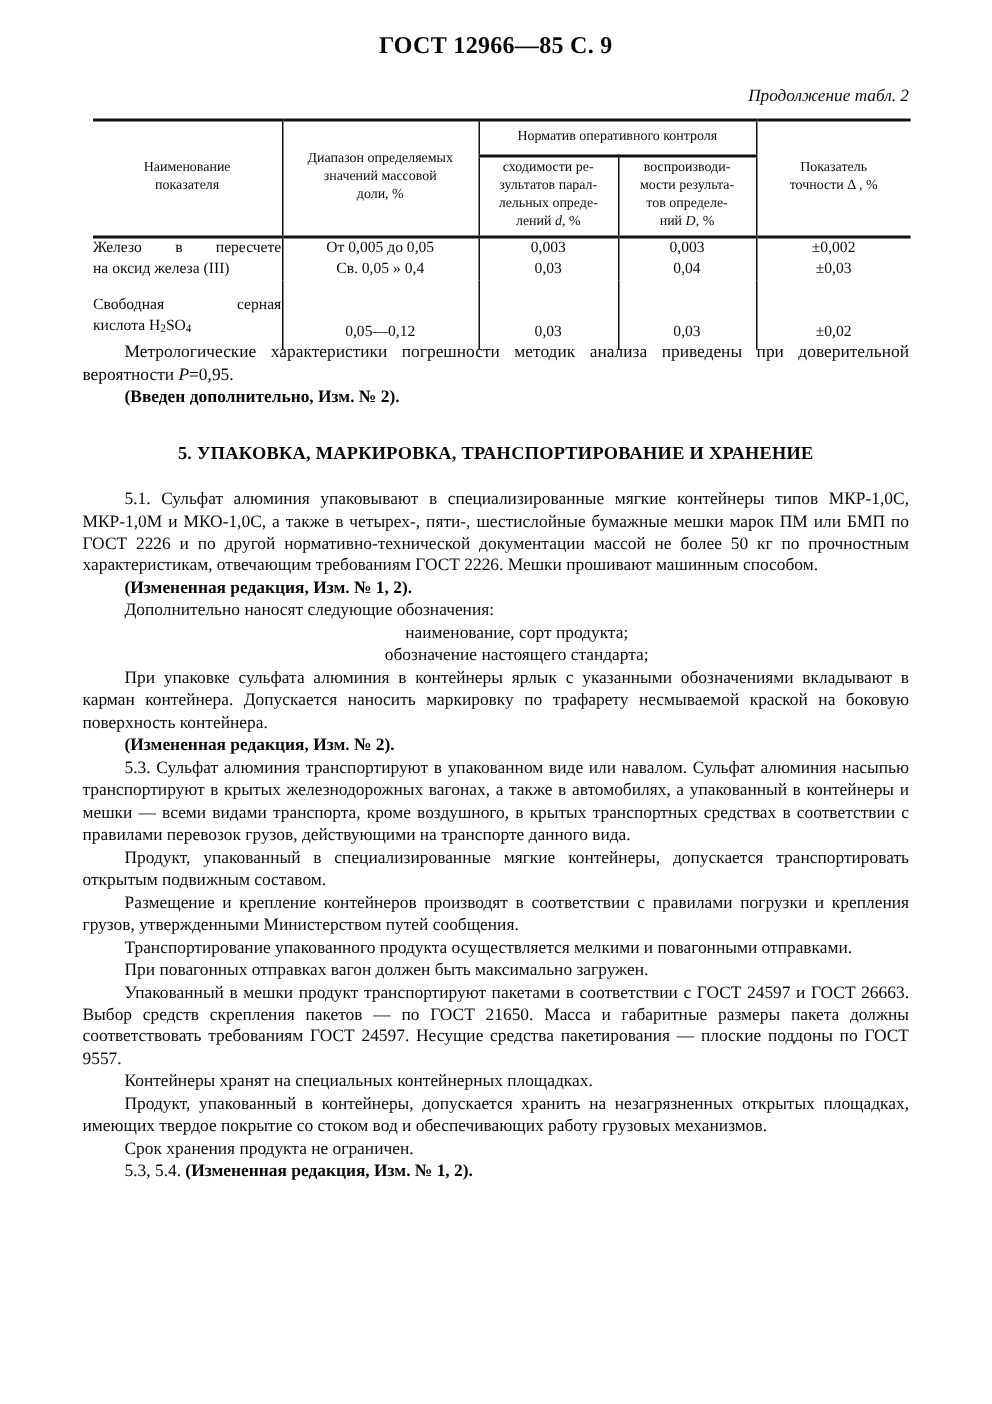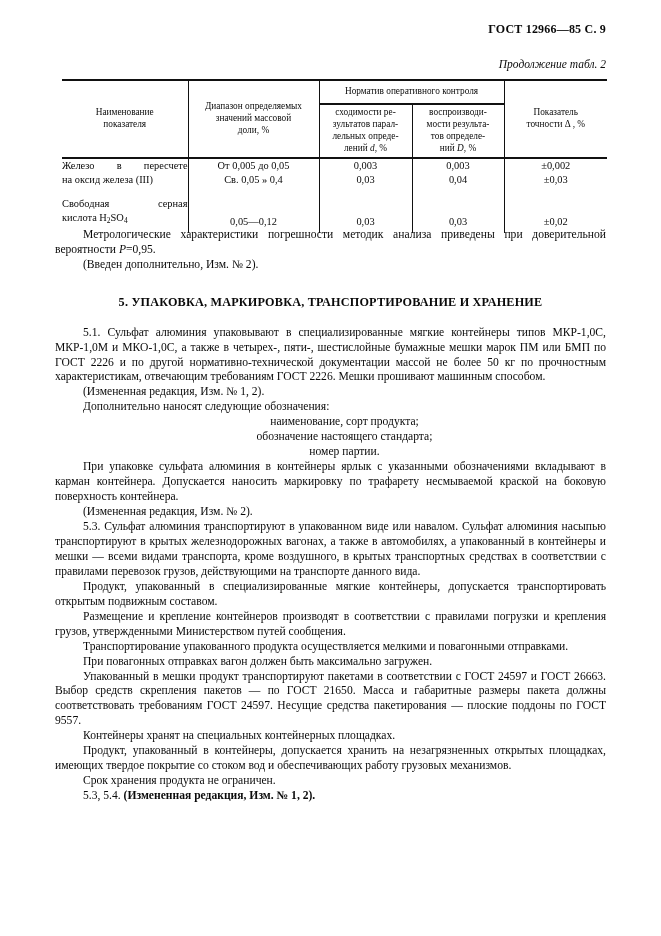--- a/index.html
+++ b/index.html
@@ -22,23 +22,23 @@
     width: 661px;
     height: 936px;
   }
 
   
   .doc-header {
     position: absolute;
     left: 55px;
     top: 22px;
     width: 551px;
-    text-align: right;
+    text-align: center;
     font-weight: bold;
-    font-size: 12px;
+    font-size: 16px;
     letter-spacing: .2px;
   }
 
   .table-caption {
     position: absolute;
     left: 55px;
     top: 58px;
     width: 551px;
     text-align: right;
     font-style: italic;
@@ -97,21 +97,21 @@
     width: 551px;
     font-size: 11.6px;
     line-height: 1.29;
   }
   p.tp {
     margin: 0;
     text-align: justify;
     text-indent: 28px;
     hyphens: manual;
   }
-  p.bold  { font-weight: normal; }
+  p.bold  { font-weight: bold; }
   p.sub-item { text-indent: 28px; text-align: center; }
 
   h2.sect {
     margin: 0;
     font-size: 12.2px;
     font-weight: bold;
     text-align: center;
     letter-spacing: .2px;
   }
   .gap-md { height: 15px; }
@@ -224,21 +224,20 @@
 
     <h2 class="sect">5.  УПАКОВКА, МАРКИРОВКА, ТРАНСПОРТИРОВАНИЕ И ХРАНЕНИЕ</h2>
 
     <div class="gap-md"></div>
 
     <p class="tp">5.1.  Сульфат алюминия упаковывают в специализированные мягкие контейнеры типов МКР-1,0С, МКР-1,0М и МКО-1,0С, а также в четырех-, пяти-, шестислойные бумажные мешки марок ПМ или БМП по ГОСТ 2226 и по другой нормативно-технической документации массой не более 50 кг по прочностным характеристикам, отвечающим требованиям ГОСТ 2226. Мешки прошивают машинным способом.</p>
     <p class="tp bold">(Измененная редакция, Изм. № 1, 2).</p>
     <p class="tp">Дополнительно наносят следующие обозначения:</p>
     <p class="tp sub-item">наименование, сорт продукта;</p>
     <p class="tp sub-item">обозначение настоящего стандарта;</p>
-    <p class="tp sub-item">номер партии.</p>
     <p class="tp">При упаковке сульфата алюминия в контейнеры ярлык с указанными обозначениями вкладывают в карман контейнера. Допускается наносить маркировку по трафарету несмываемой краской на боковую поверхность контейнера.</p>
     <p class="tp bold">(Измененная редакция, Изм. № 2).</p>
     <p class="tp">5.3.  Сульфат алюминия транспортируют в упакованном виде или навалом. Сульфат алюминия насыпью транспортируют в крытых железнодорожных вагонах, а также в автомобилях, а упакованный в контейнеры и мешки — всеми видами транспорта, кроме воздушного, в крытых транспортных средствах в соответствии с правилами перевозок грузов, действующими на транспорте данного вида.</p>
     <p class="tp">Продукт, упакованный в специализированные мягкие контейнеры, допускается транспортировать открытым подвижным составом.</p>
     <p class="tp">Размещение и крепление контейнеров производят в соответствии с правилами погрузки и крепления грузов, утвержденными Министерством путей сообщения.</p>
     <p class="tp">Транспортирование упакованного продукта осуществляется мелкими и повагонными отправками.</p>
     <p class="tp">При повагонных отправках вагон должен быть максимально загружен.</p>
     <p class="tp">Упакованный в мешки продукт транспортируют пакетами в соответствии с ГОСТ 24597 и ГОСТ 26663. Выбор средств скрепления пакетов — по ГОСТ 21650. Масса и габаритные размеры пакета должны соответствовать требованиям ГОСТ 24597. Несущие средства пакетирования — плоские поддоны по ГОСТ 9557.</p>
     <p class="tp">Контейнеры хранят на специальных контейнерных площадках.</p>
     <p class="tp">Продукт, упакованный в контейнеры, допускается хранить на незагрязненных открытых площадках, имеющих твердое покрытие со стоком вод и обеспечивающих работу грузовых механизмов.</p>

